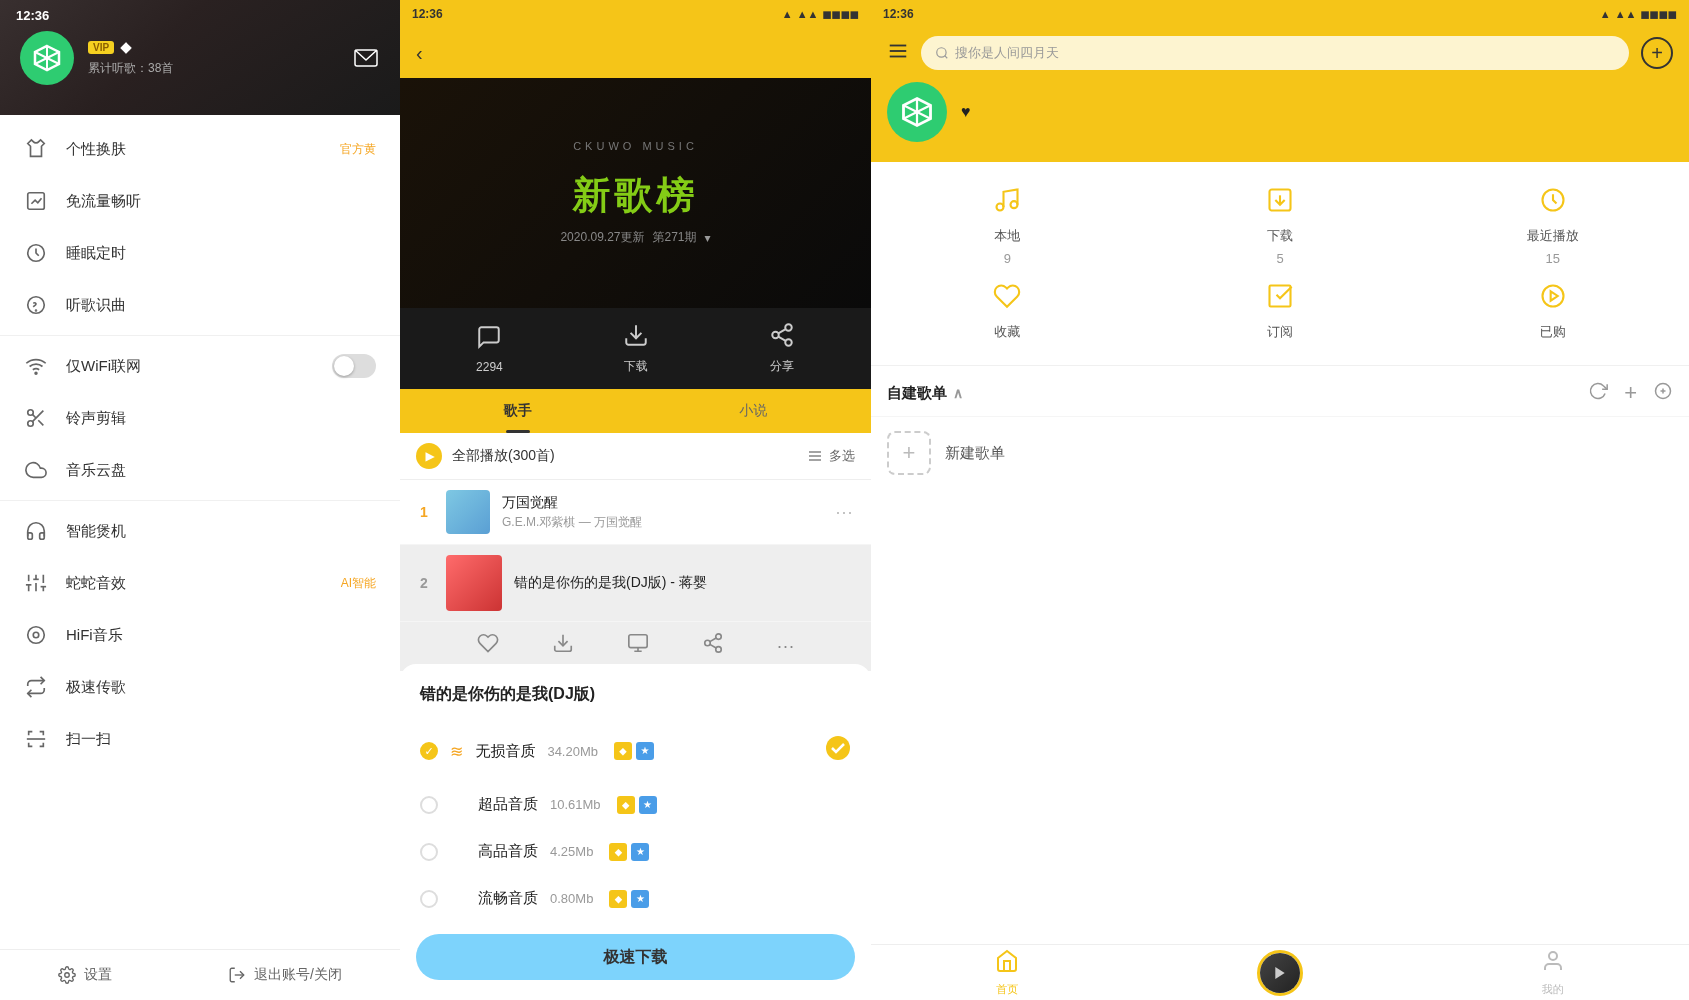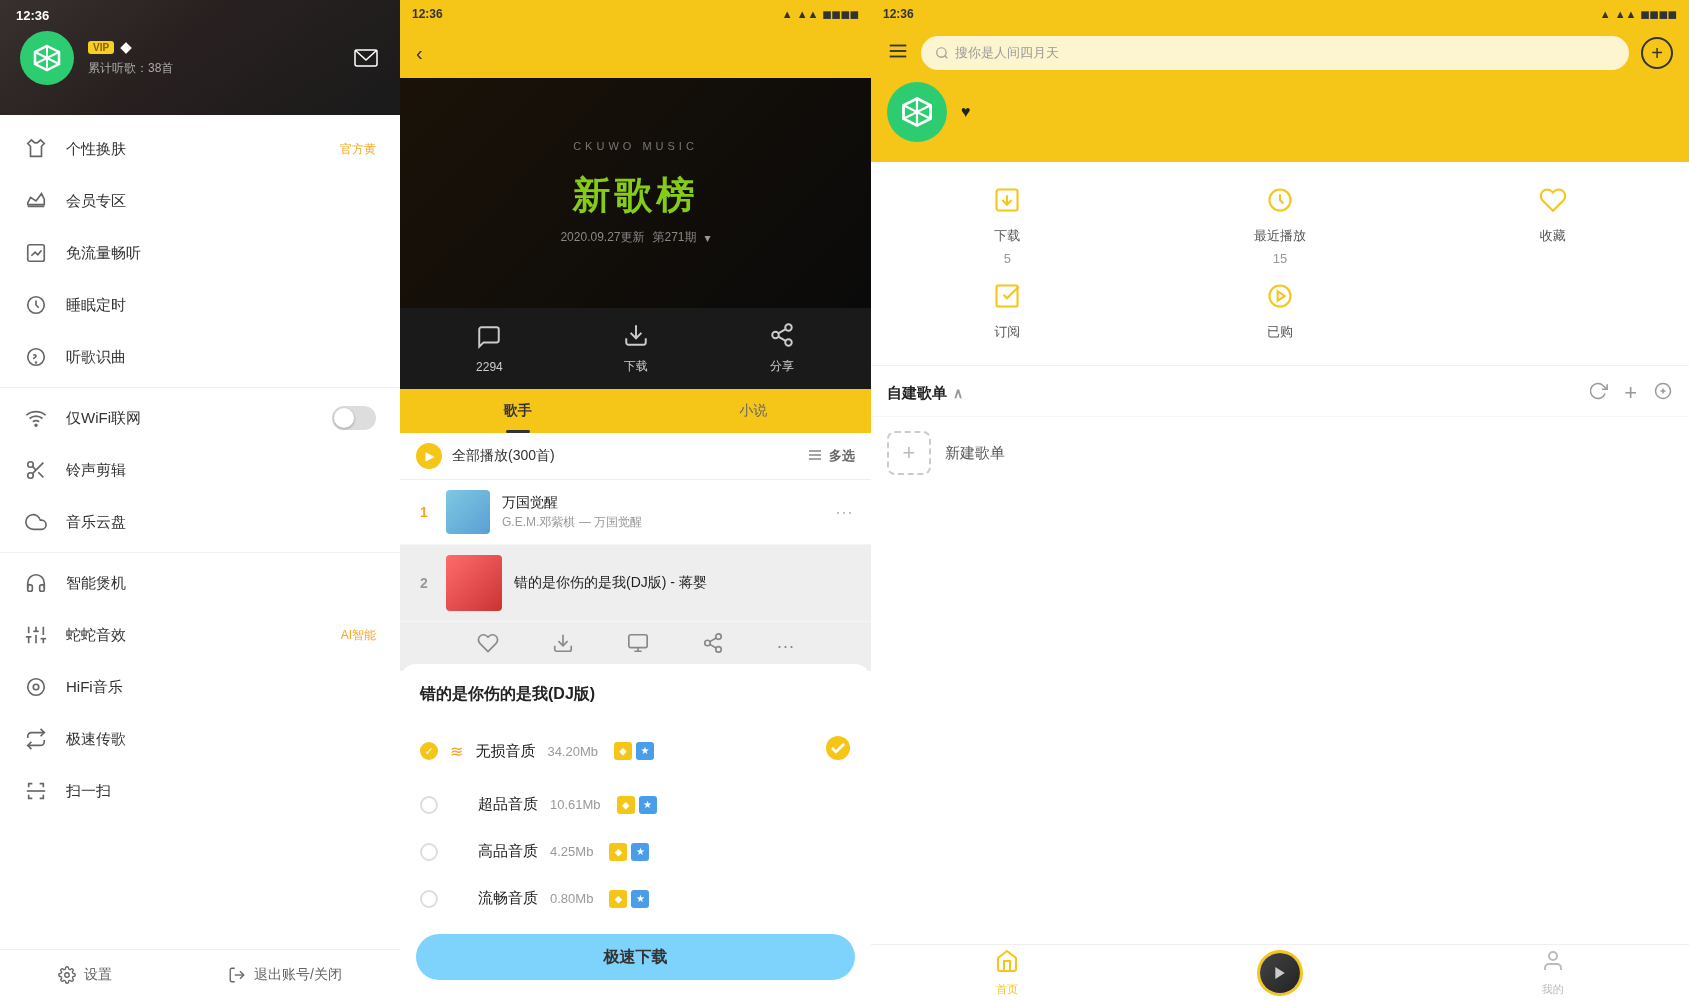--- a/index.html
+++ b/index.html
@@ -690,28 +690,20 @@
     <div class="sidebar-item">
       <div class="sidebar-item-icon">
         <svg width="22" height="22" viewBox="0 0 24 24" fill="none" stroke="#666" stroke-width="1.8">
           <path d="M3 6l4-4 2 2a4 4 0 0 0 6 0l2-2 4 4-3 3v11H6V9L3 6z"></path>
         </svg>
       </div>
       <span class="sidebar-item-label">个性换肤</span>
       <span class="sidebar-item-badge">官方黄</span>
     </div>
 
-    <div class="sidebar-item">
-      <div class="sidebar-item-icon">
-        <svg width="22" height="22" viewBox="0 0 24 24" fill="none" stroke="#666" stroke-width="1.8">
-          <path d="M3 18h18M3 14L6 8l6 4 6-8 3 6v6H3z"></path>
-        </svg>
-      </div>
-      <span class="sidebar-item-label">会员专区</span>
-    </div>
 
     <div class="sidebar-item">
       <div class="sidebar-item-icon">
         <svg width="22" height="22" viewBox="0 0 24 24" fill="none" stroke="#666" stroke-width="1.8">
           <rect x="3" y="3" width="18" height="18" rx="2"></rect>
           <path d="M7 15l4-4 3 3 4-5"></path>
         </svg>
       </div>
       <span class="sidebar-item-label">免流量畅听</span>
     </div>
@@ -922,21 +914,21 @@
   <div class="tab-bar">
     <div class="tab-item active">歌手</div>
     <div class="tab-item">小说</div>
   </div>
 
   <div class="song-list-header">
     <div class="song-list-header-left">
       <div class="play-all-btn">▶</div>
       <span>全部播放(300首)</span>
     </div>
-    <div style="display:flex;align-items:flex-start;gap:6px;font-weight:bold;">
+    <div style="display:flex;align-items:center;gap:6px;">
       <svg width="16" height="16" viewBox="0 0 24 24" fill="none" stroke="#666" stroke-width="1.8">
         <line x1="3" y1="12" x2="21" y2="12"></line>
         <line x1="3" y1="6" x2="21" y2="6"></line>
         <line x1="3" y1="18" x2="21" y2="18"></line>
       </svg>
       <span class="multi-select-btn">多选</span>
     </div>
   </div>
 
   <div class="song-items">
@@ -1107,20 +1099,31 @@
     </div>
     <div class="profile-info">
       <div class="profile-username">
         <span>♥</span>
       </div>
     </div>
   </div>
 
   <div class="panel3-stats-grid">
 
+    <div class="stat-item">
+      <span class="stat-icon">
+        <svg width="28" height="28" viewBox="0 0 24 24" fill="none" stroke="#f5c518" stroke-width="1.8">
+          <path d="M9 18V5l12-2v13"></path>
+          <circle cx="6" cy="18" r="3"></circle>
+          <circle cx="18" cy="16" r="3"></circle>
+        </svg>
+      </span>
+      <span class="stat-label">本地</span>
+      <span class="stat-count">9</span>
+    </div>
 
     <div class="stat-item">
       <span class="stat-icon">
         <svg width="28" height="28" viewBox="0 0 24 24" fill="none" stroke="#f5c518" stroke-width="1.8">
           <rect x="3" y="3" width="18" height="18" rx="2"></rect>
           <polyline points="8 12 12 16 16 12"></polyline>
           <line x1="12" y1="8" x2="12" y2="16"></line>
         </svg>
       </span>
       <span class="stat-label">下载</span>

